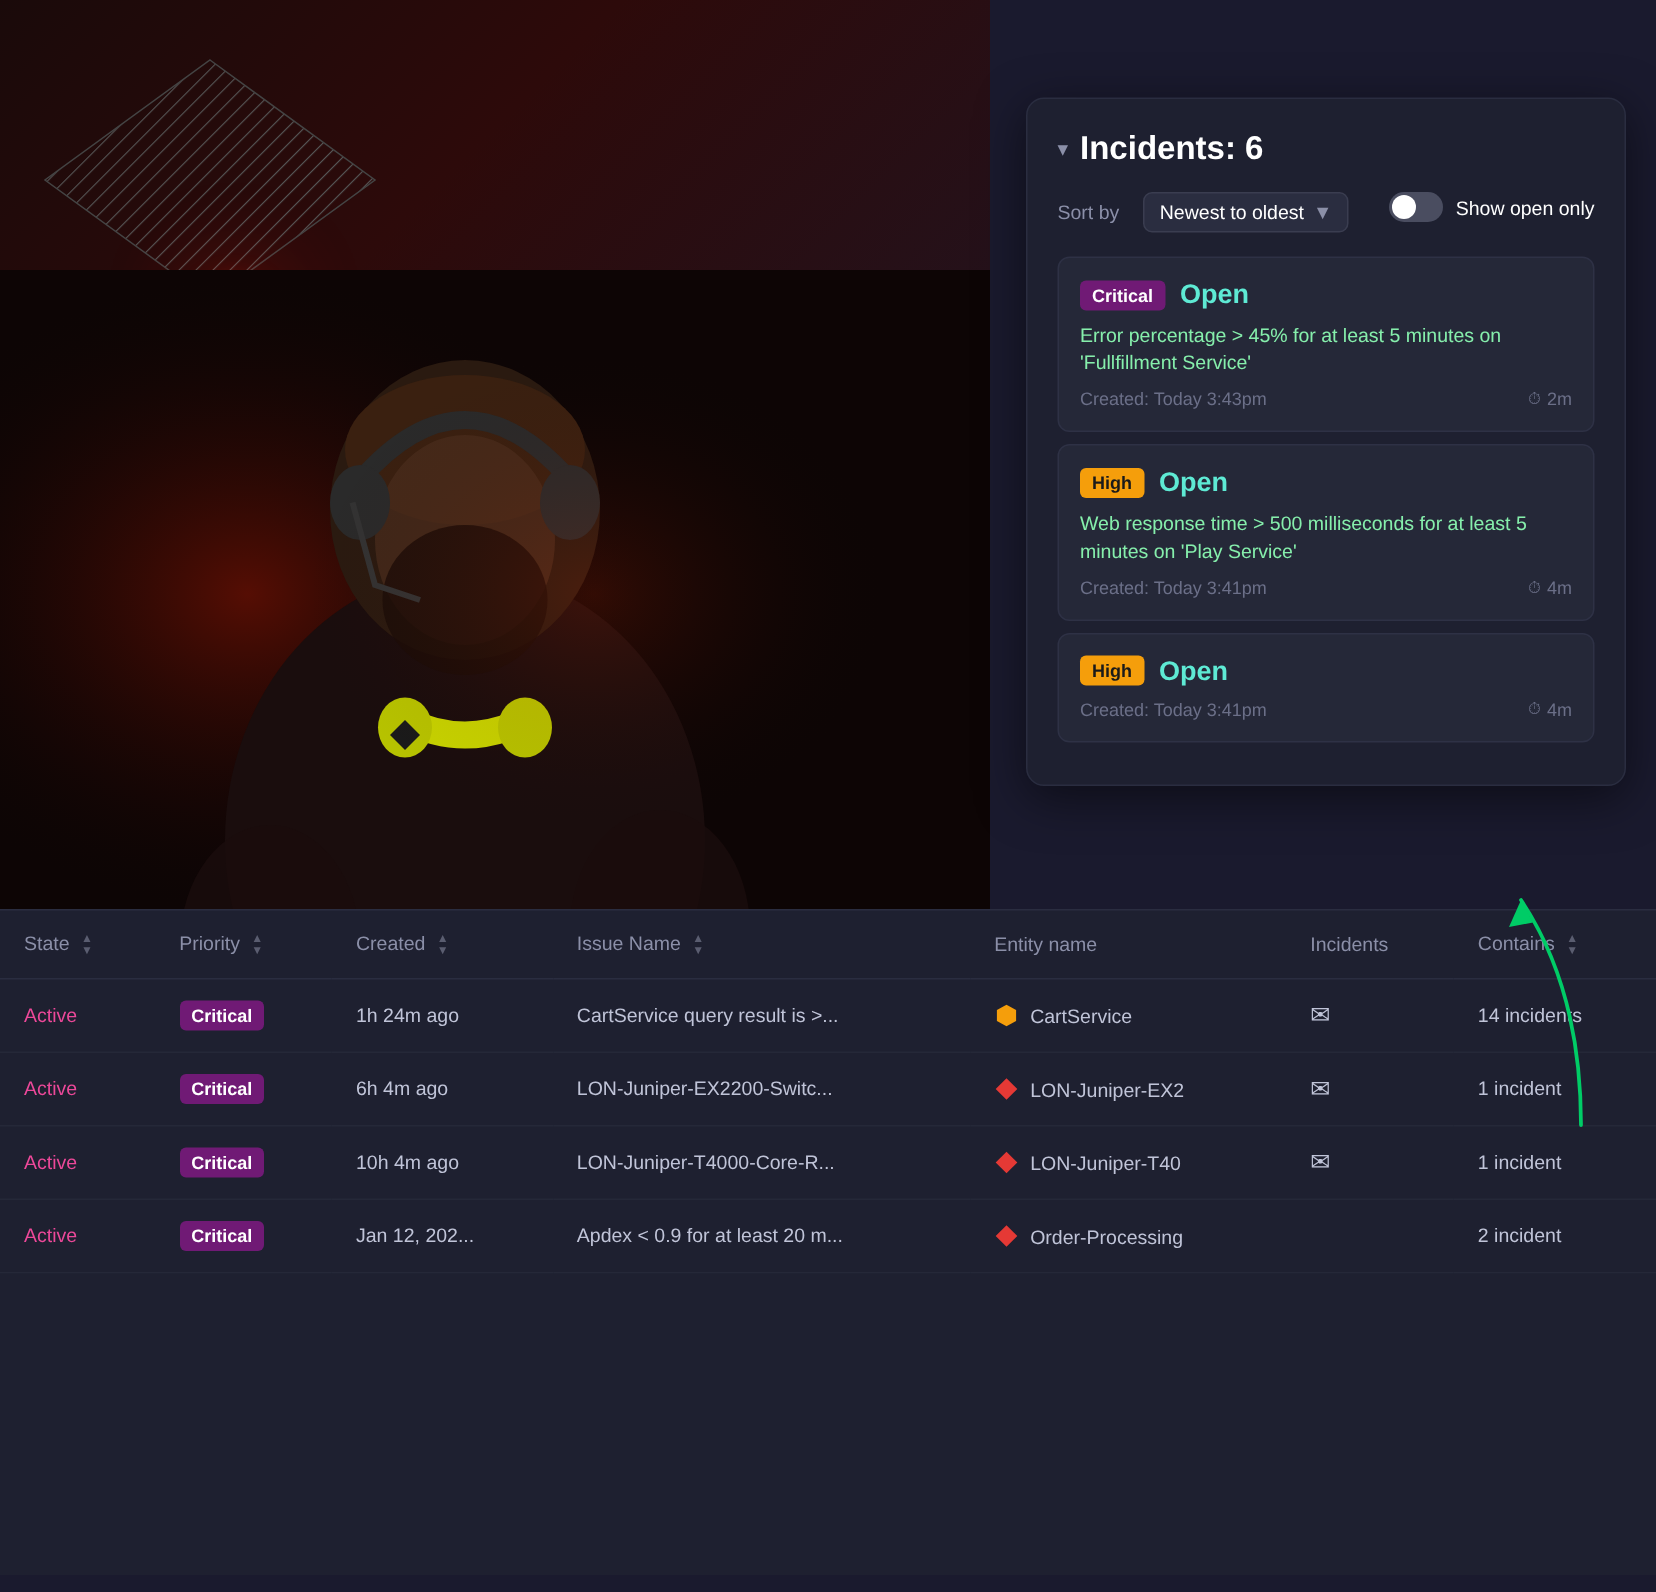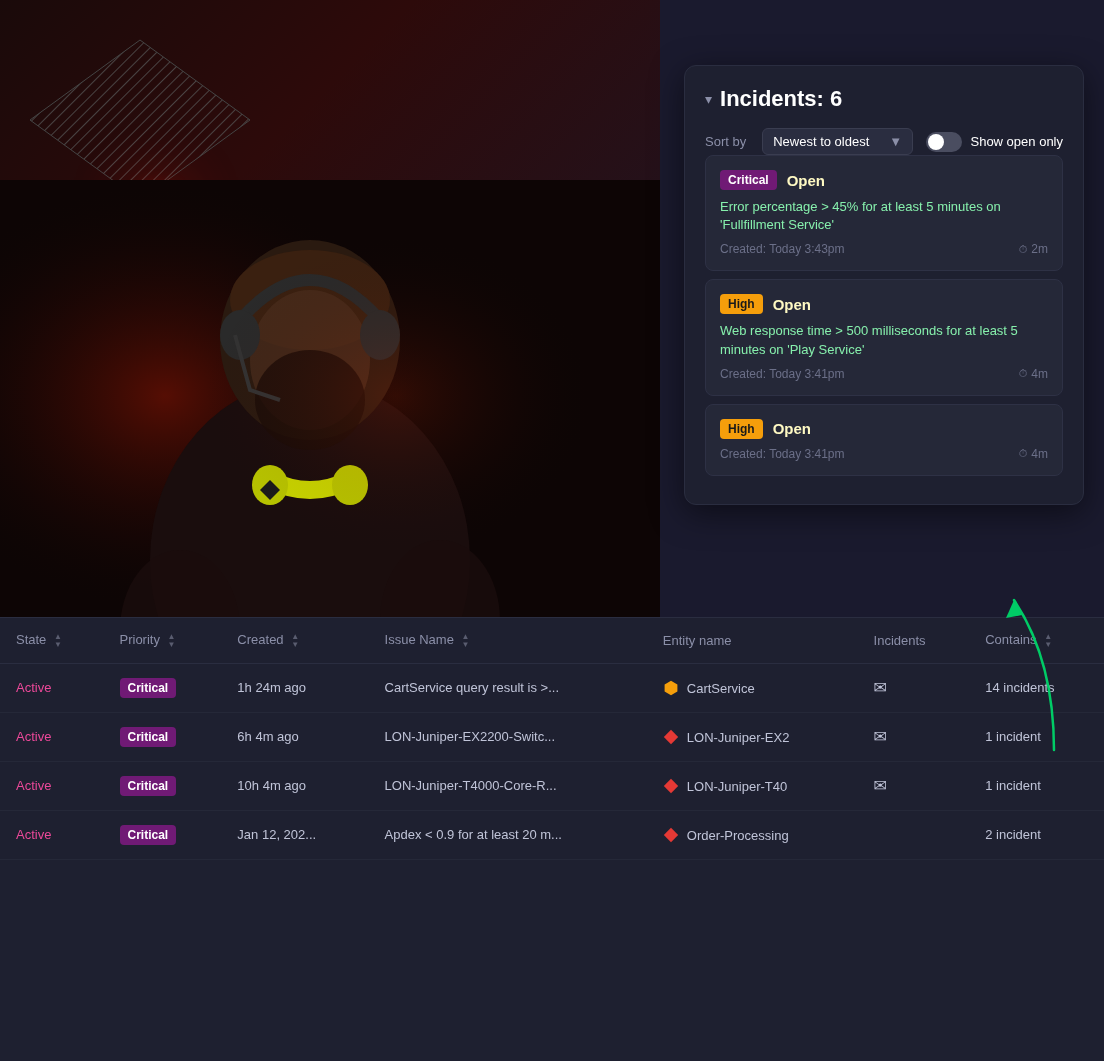--- a/index.html
+++ b/index.html
@@ -73,40 +73,41 @@
     }
 
     .panel-title {
       color: #ffffff;
       font-size: 22px;
       font-weight: 700;
     }
 
     .sort-row {
       display: flex;
-      align-items: center;
+      align-items: flex-start;
       justify-content: space-between;
+      margin-bottom: 16px;
     }
 
     .sort-label {
       color: #8b8fa8;
       font-size: 13px;
     }
 
     .sort-dropdown {
       display: flex;
       align-items: center;
       background: #2a2d40;
       border: 1px solid #3a3d50;
       border-radius: 6px;
       padding: 5px 10px;
       color: #ffffff;
       font-size: 13px;
       cursor: pointer;
-      gap: 20px;
+      gap: 6px;
       margin-left: 8px;
     }
 
     .sort-dropdown .arrow {
       color: #8b8fa8;
     }
 
     .toggle-row {
       display: flex;
       align-items: center;
@@ -159,22 +160,22 @@
       border-radius: 4px;
       font-size: 12px;
       font-weight: 700;
       color: #ffffff;
     }
 
     .badge-critical { background: #701a75; }
     .badge-high { background: #f59e0b; color: #1a1a1a; }
 
     .status-text {
-      color: #fef9c3;
-      font-size: 15px;
+      color: #5eead4;
+      font-size: 18px;
       font-weight: 600;
     }
 
     .incident-desc {
       color: #86efac;
       font-size: 13px;
       line-height: 1.4;
       margin-bottom: 8px;
     }
 
@@ -205,21 +206,21 @@
     .green-arrow {
       position: absolute;
       right: 30px;
       top: 580px;
       z-index: 10;
     }
 
     
     .table-section {
       position: absolute;
-      bottom: 0;
+      bottom: 11px;
       left: 0;
       right: 0;
       height: 444px;
       background: #1e2030;
       border-top: 1px solid #2a2d40;
     }
 
     .table-container {
       width: 100%;
       overflow: hidden;

